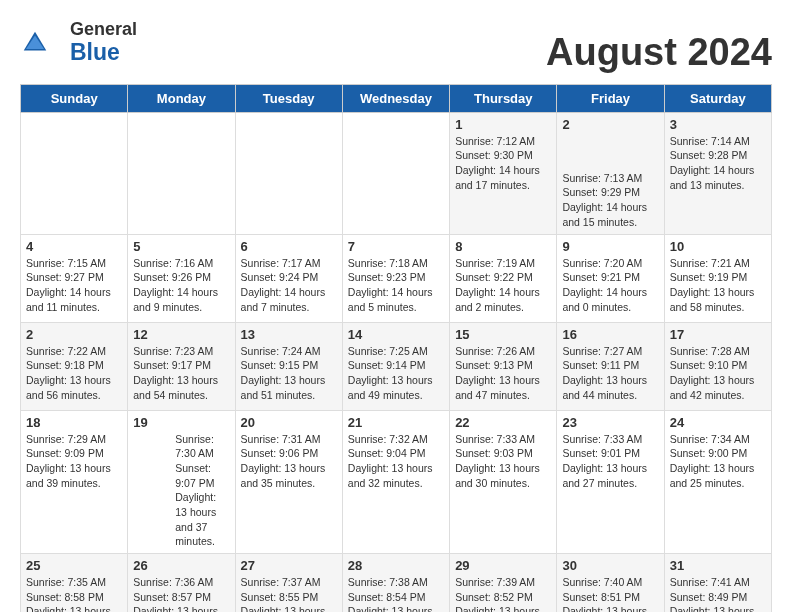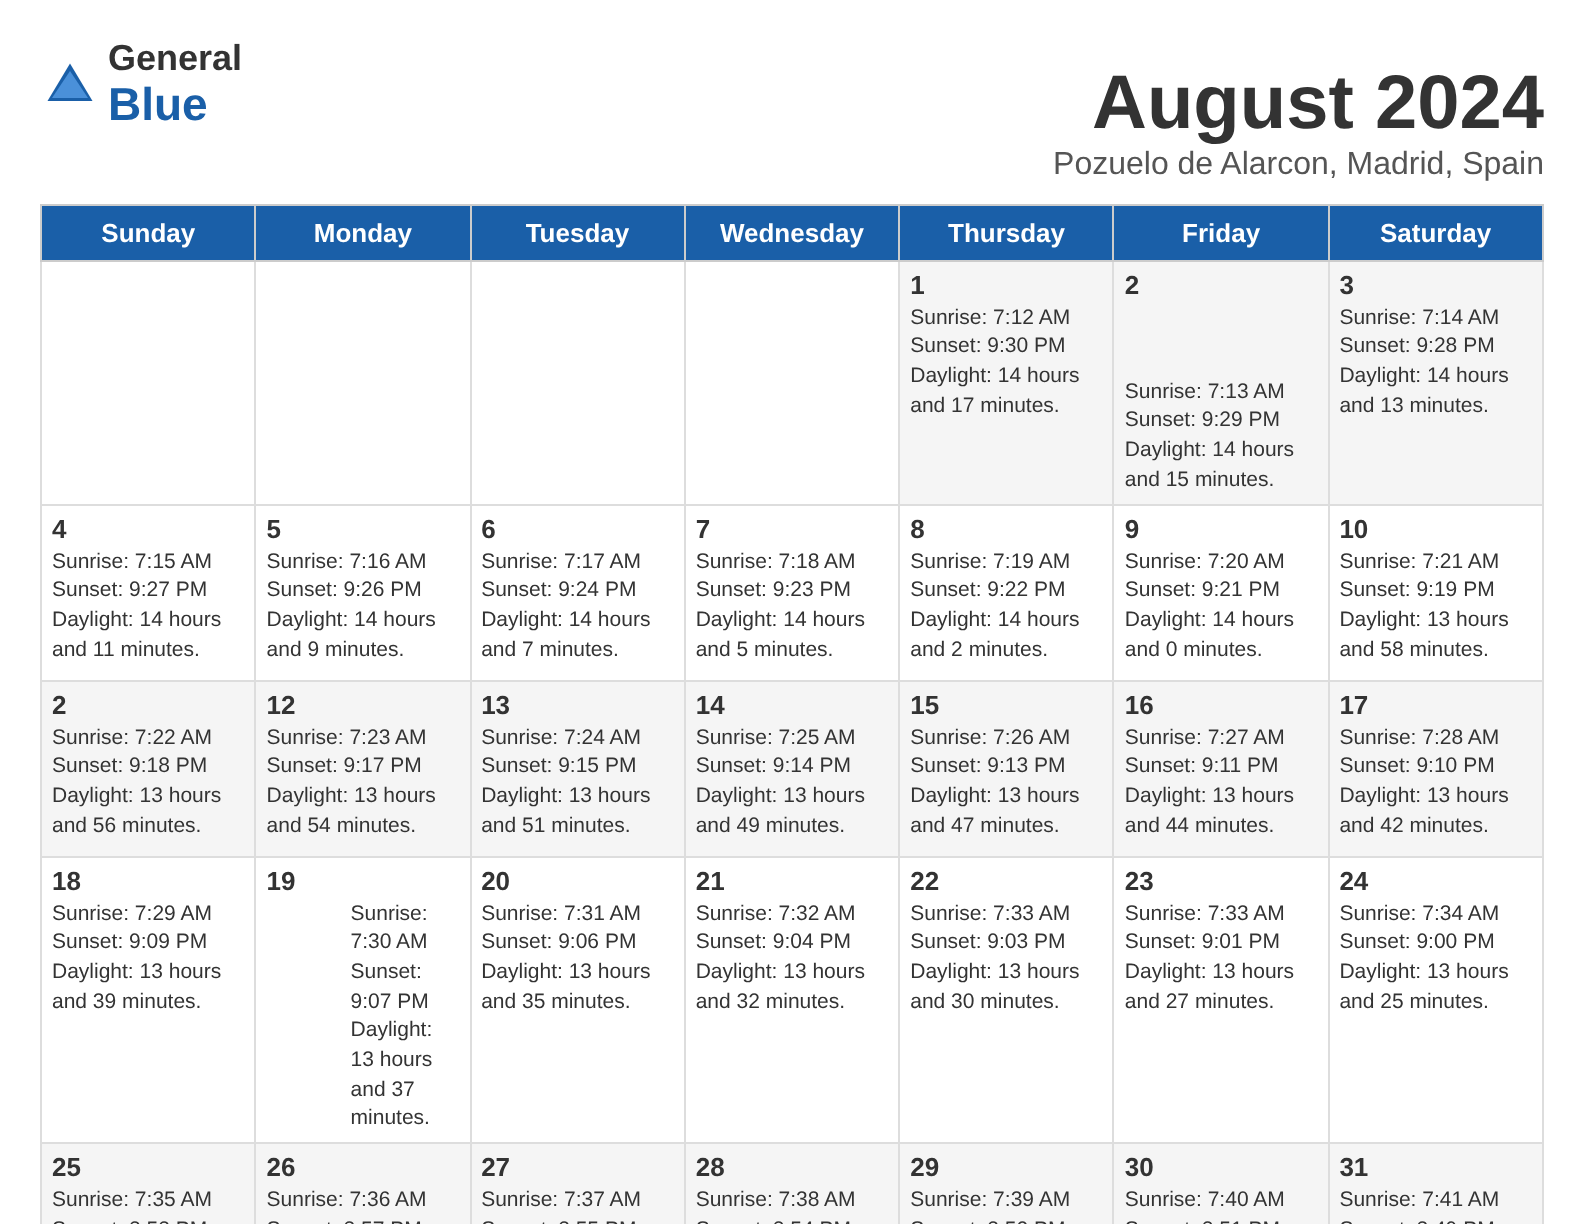--- a/index.html
+++ b/index.html
@@ -12,21 +12,21 @@
     }
     .header {
       display: flex;
       justify-content: space-between;
       align-items: flex-start;
       margin-bottom: 10px;
     }
     .logo {
       display: flex;
       align-items: center;
-      gap: 4px;
+      gap: 20px;
     }
     .logo-text {
       display: flex;
       flex-direction: column;
       line-height: 1.1;
     }
     .logo-general {
       font-size: 18px;
       font-weight: bold;
       color: #333;
@@ -108,21 +108,20 @@
       <polygon points="20,5 35,30 5,30" fill="#1a5fa8"></polygon>
       <polygon points="20,10 32,28 8,28" fill="#4a90d9"></polygon>
     </svg>
     <div class="logo-text">
       <span class="logo-general">General</span>
       <span class="logo-blue">Blue</span>
     </div>
   </div>
   <div class="title-block">
     <div class="month-title">August 2024</div>
-    <div class="location">Pozuelo de Alarcon, Madrid, Spain</div>
   </div>
 </div>
 
 <table>
   <thead>
     <tr>
     <th>Sunday</th>
         <th>Monday</th>
         <th>Tuesday</th>
         <th>Wednesday</th>

